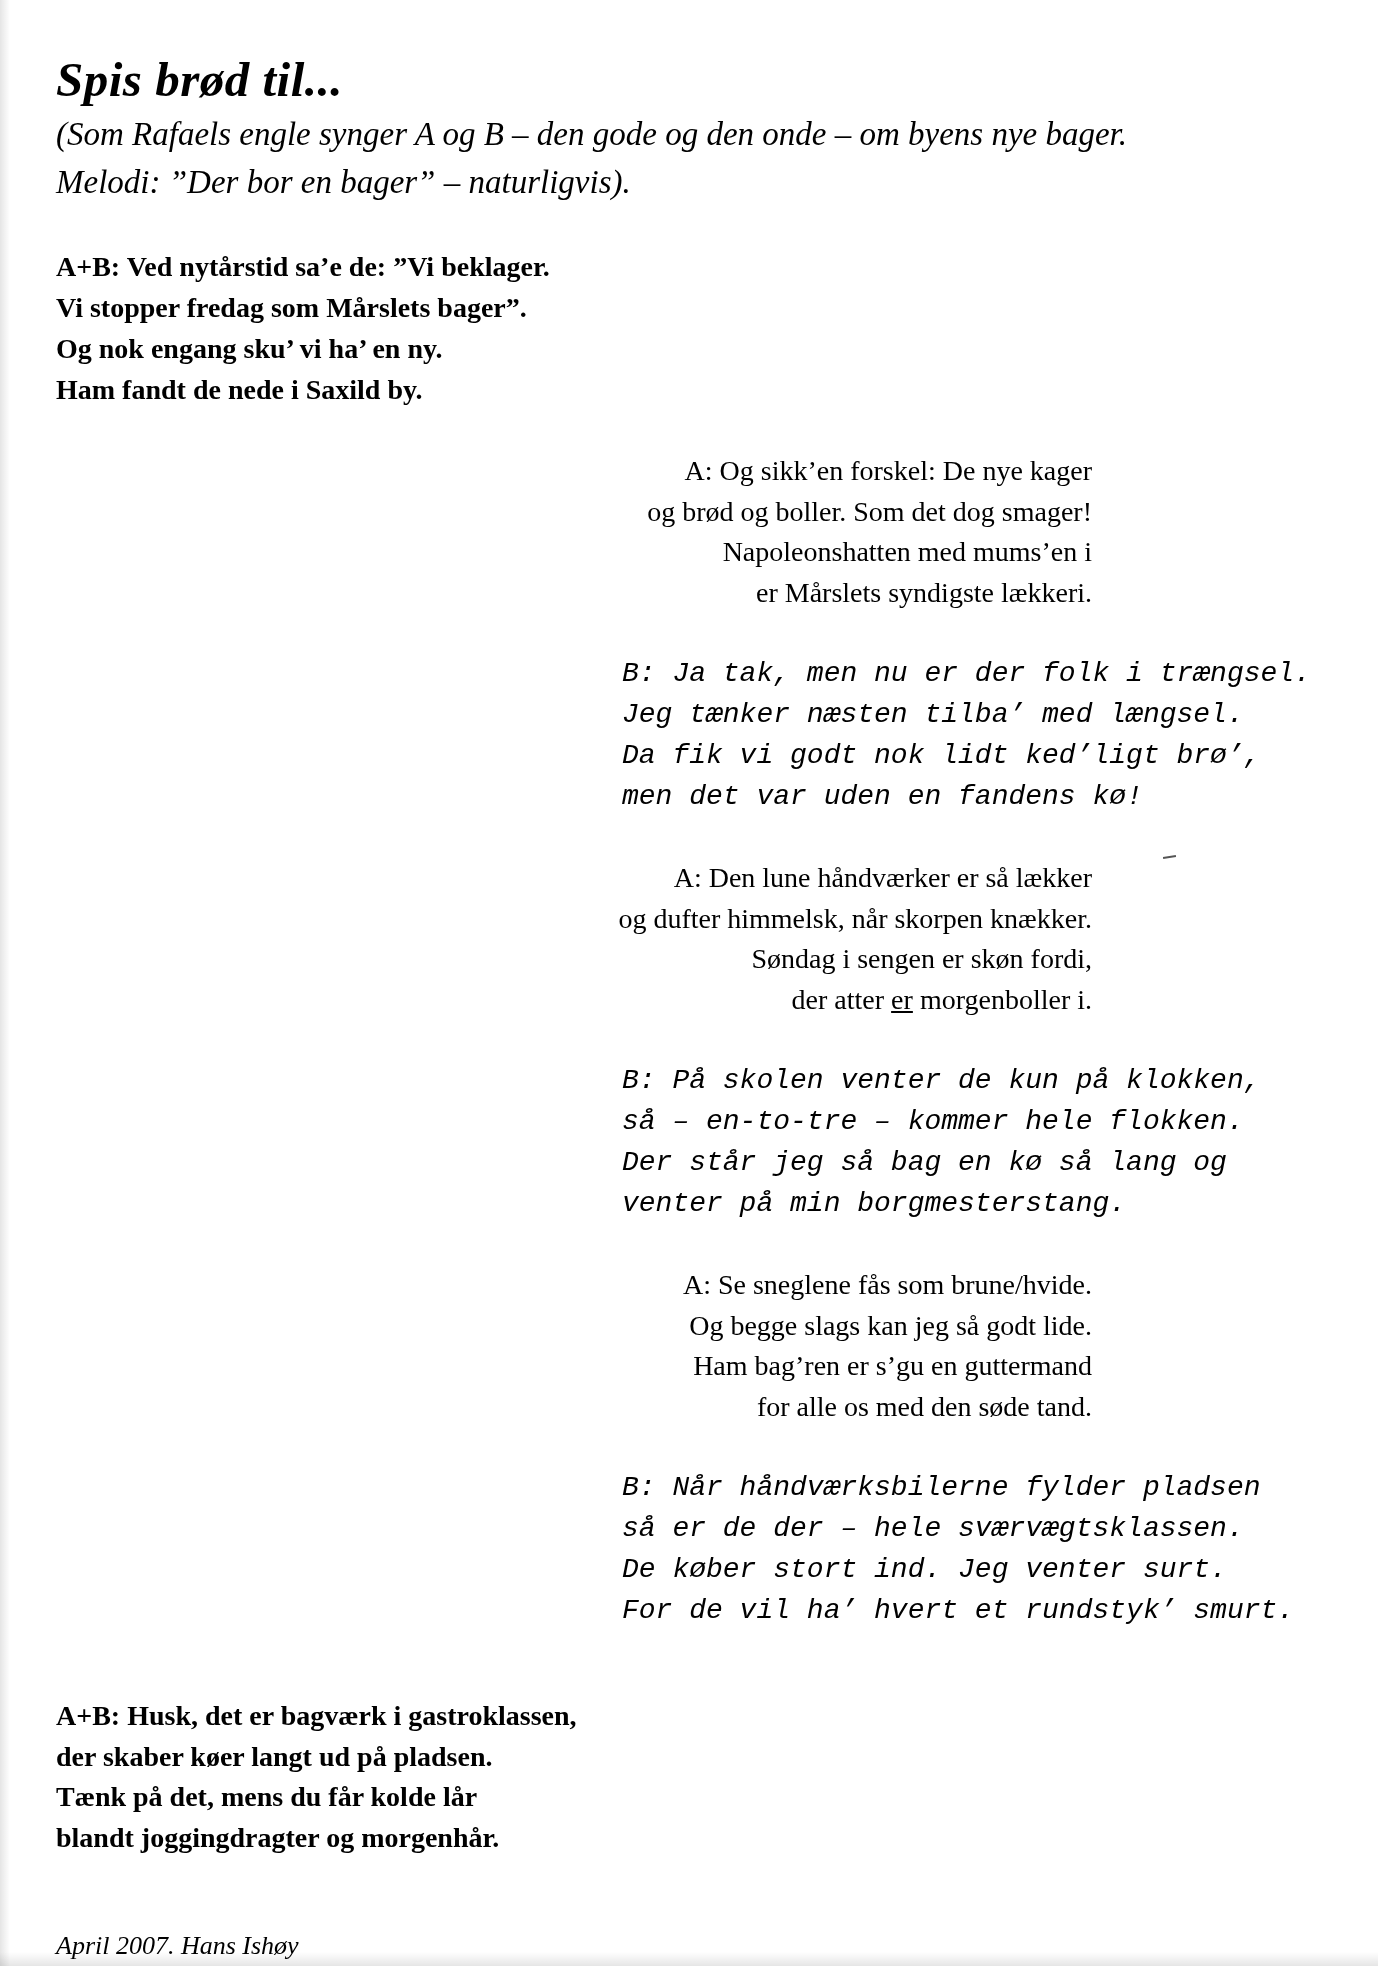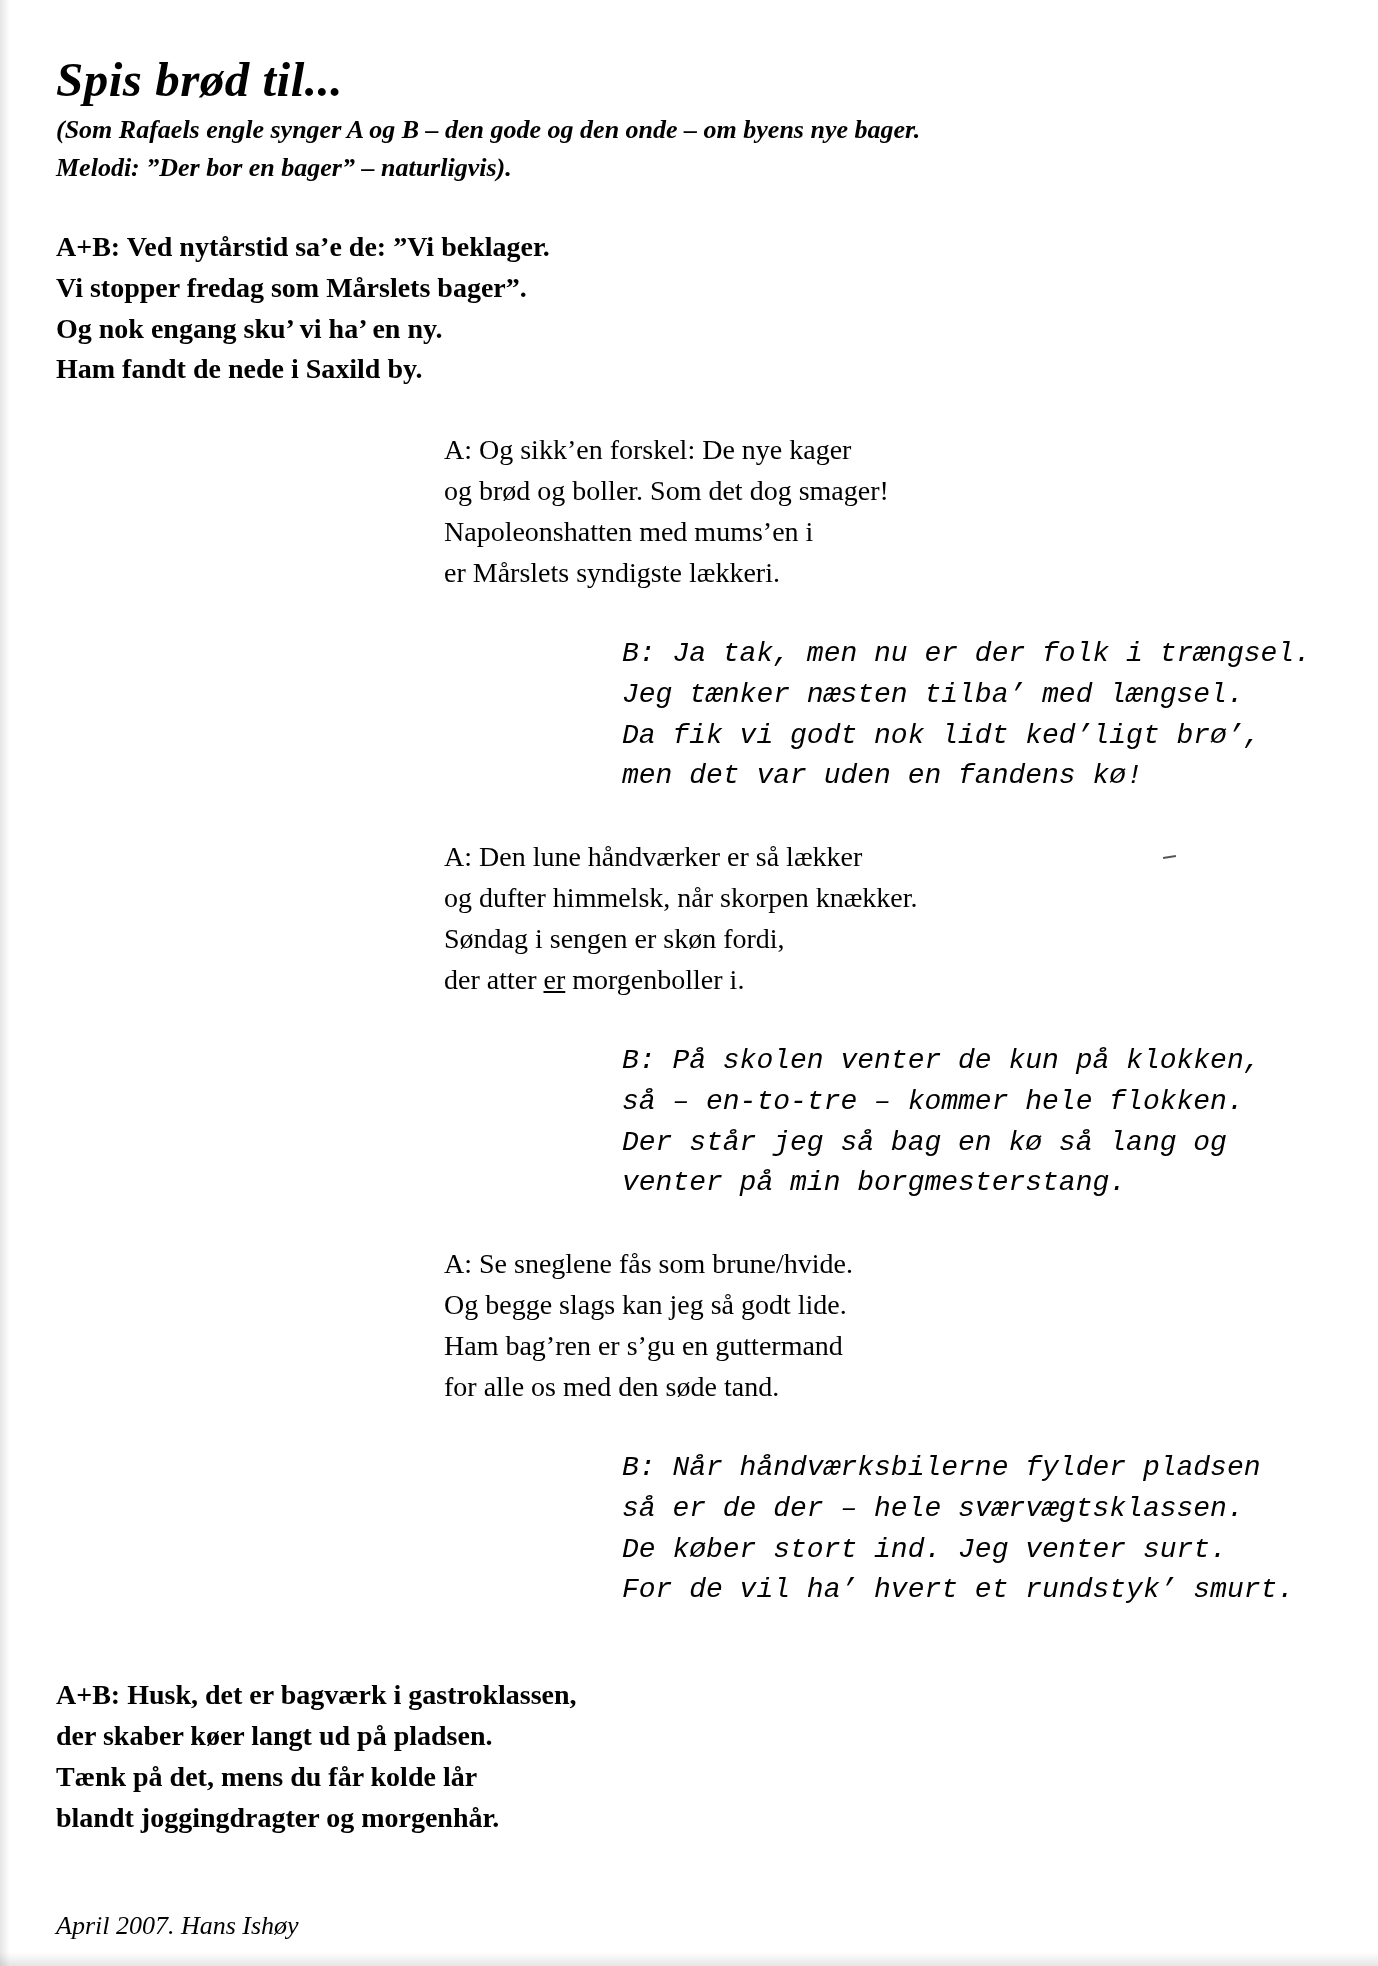--- a/index.html
+++ b/index.html
@@ -24,43 +24,43 @@
   }
   .title {
     font-size: 49px;
     font-weight: bold;
     font-style: italic;
     letter-spacing: 0.5px;
     margin: 10px 0 6px 0;
     line-height: 1.05;
   }
   .subtitle {
-    font-size: 26px;
+    font-size: 33px;
     font-style: italic;
     line-height: 1.45;
     margin: 0 0 4px 0;
-    font-weight: bold;
   }
   .subtitle div {
     white-space: nowrap;
   }
   .stanza {
     font-size: 28px;
     line-height: 1.46;
     margin-top: 40px;
   }
   .stanza div {
     white-space: nowrap;
   }
   .bold-block {
     font-weight: bold;
     margin-left: 0;
   }
   .voice-a {
     margin-left: 388px;
+    text-align: right;
   }
   .voice-b {
     margin-left: 566px;
     font-style: italic;
     font-family: Liberation Mono, monospace;
   }
   .final-block {
     font-weight: bold;
     margin-top: 64px;
   }

